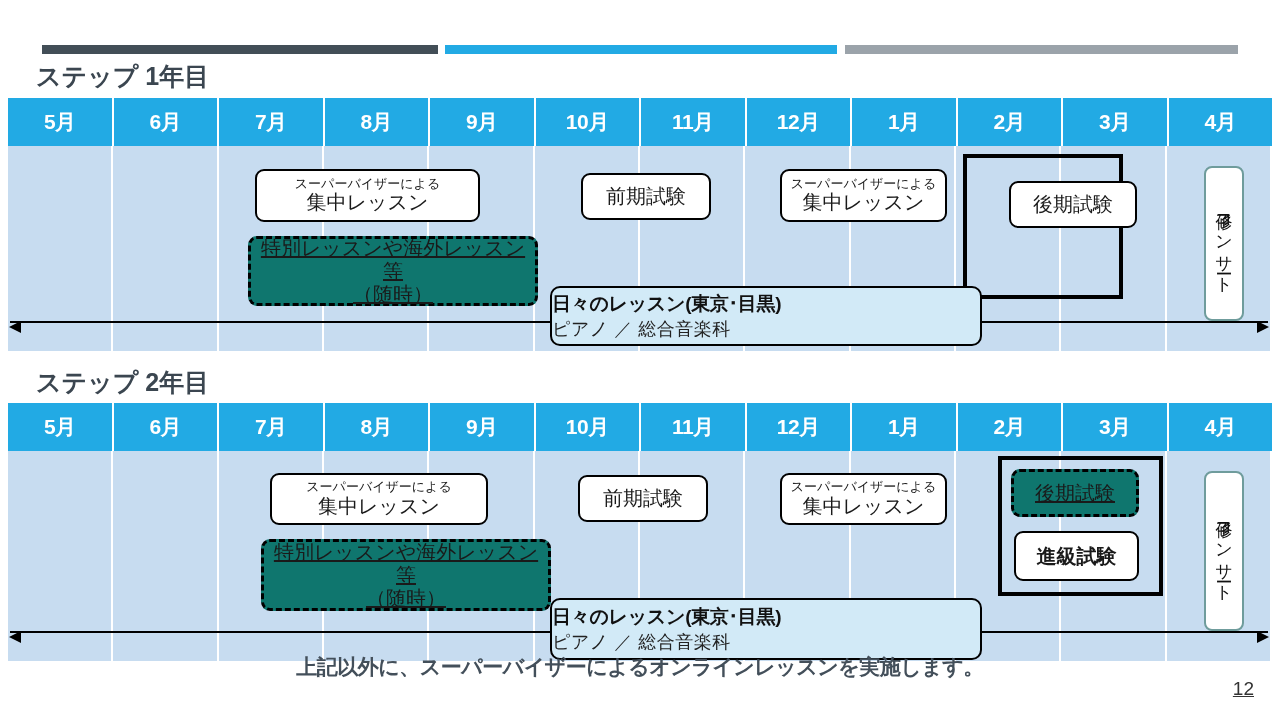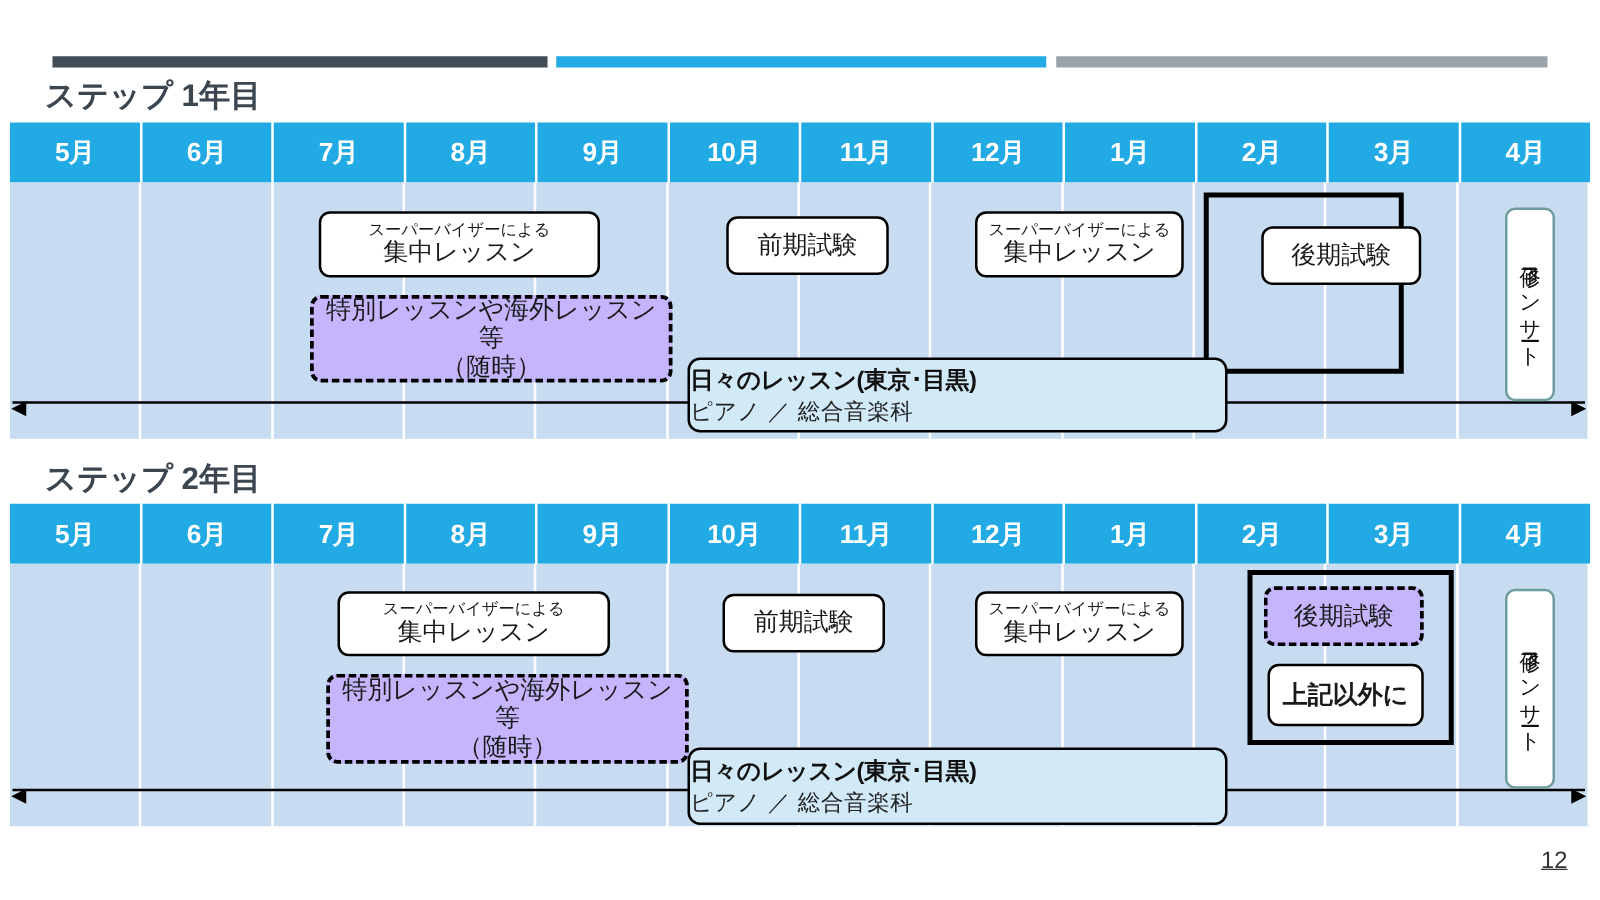--- a/index.html
+++ b/index.html
@@ -73,21 +73,21 @@
   .arrow-head.right { right: -1px; border-left: 12px solid #000; }
 
   
   .rbox {
     position: absolute; background: #ffffff;
     border: 2.5px solid #000000; border-radius: 9px;
     display: flex; flex-direction: column;
     align-items: center; justify-content: center;
     text-align: center; color: #1a1a1a; line-height: 1.15;
   }
-  .rbox.dashed { border-style: dashed; border-width: 3px; background: #c4b5fd; }
+  .rbox.dashed { border-style: dashed; border-width: 3px; background: #0f766e; text-decoration: underline; }
   .rbox .l1 { font-size: 13px; }
   .rbox .l2 { font-size: 20px; }
   .rbox .single { font-size: 20px; }
   .rbox .bold { font-weight: bold; }
 
   
   .daily {
     position: absolute; background: #d2eaf7;
     border: 2.5px solid #000000; border-radius: 10px;
     display: flex; flex-direction: column;
@@ -265,31 +265,32 @@
         <div class="rbox" style="left:772px; top:22px; width:167px; height:52px;">
           <span class="l1">スーパーバイザーによる</span>
           <span class="l2">集中レッスン</span>
         </div>
 
         <div class="rbox dashed" style="left:1003px; top:18px; width:128px; height:48px;">
           <span class="single">後期試験</span>
         </div>
 
         <div class="rbox" style="left:1006px; top:80px; width:125px; height:50px;">
-          <span class="single bold">上記以外に</span>
+          <span class="single bold">進級試験</span>
         </div>
 
         <div class="daily" style="left:542px; top:147px; width:432px; height:62px;">
           <span class="d1">日々のレッスン(東京･目黒)</span>
           <span class="d2">ピアノ ／ 総合音楽科</span>
         </div>
 
         <div class="vbox" style="left:1196px; top:20px; width:40px; height:160px;">
           <span>修了コンサート</span>
         </div>
 
       </div>
     </div>
   </div>
 
+  <div class="footer-note">上記以外に、スーパーバイザーによるオンラインレッスンを実施します。</div>
   <div class="page-no">12</div>
 
 </div>
 
 </body></html>

